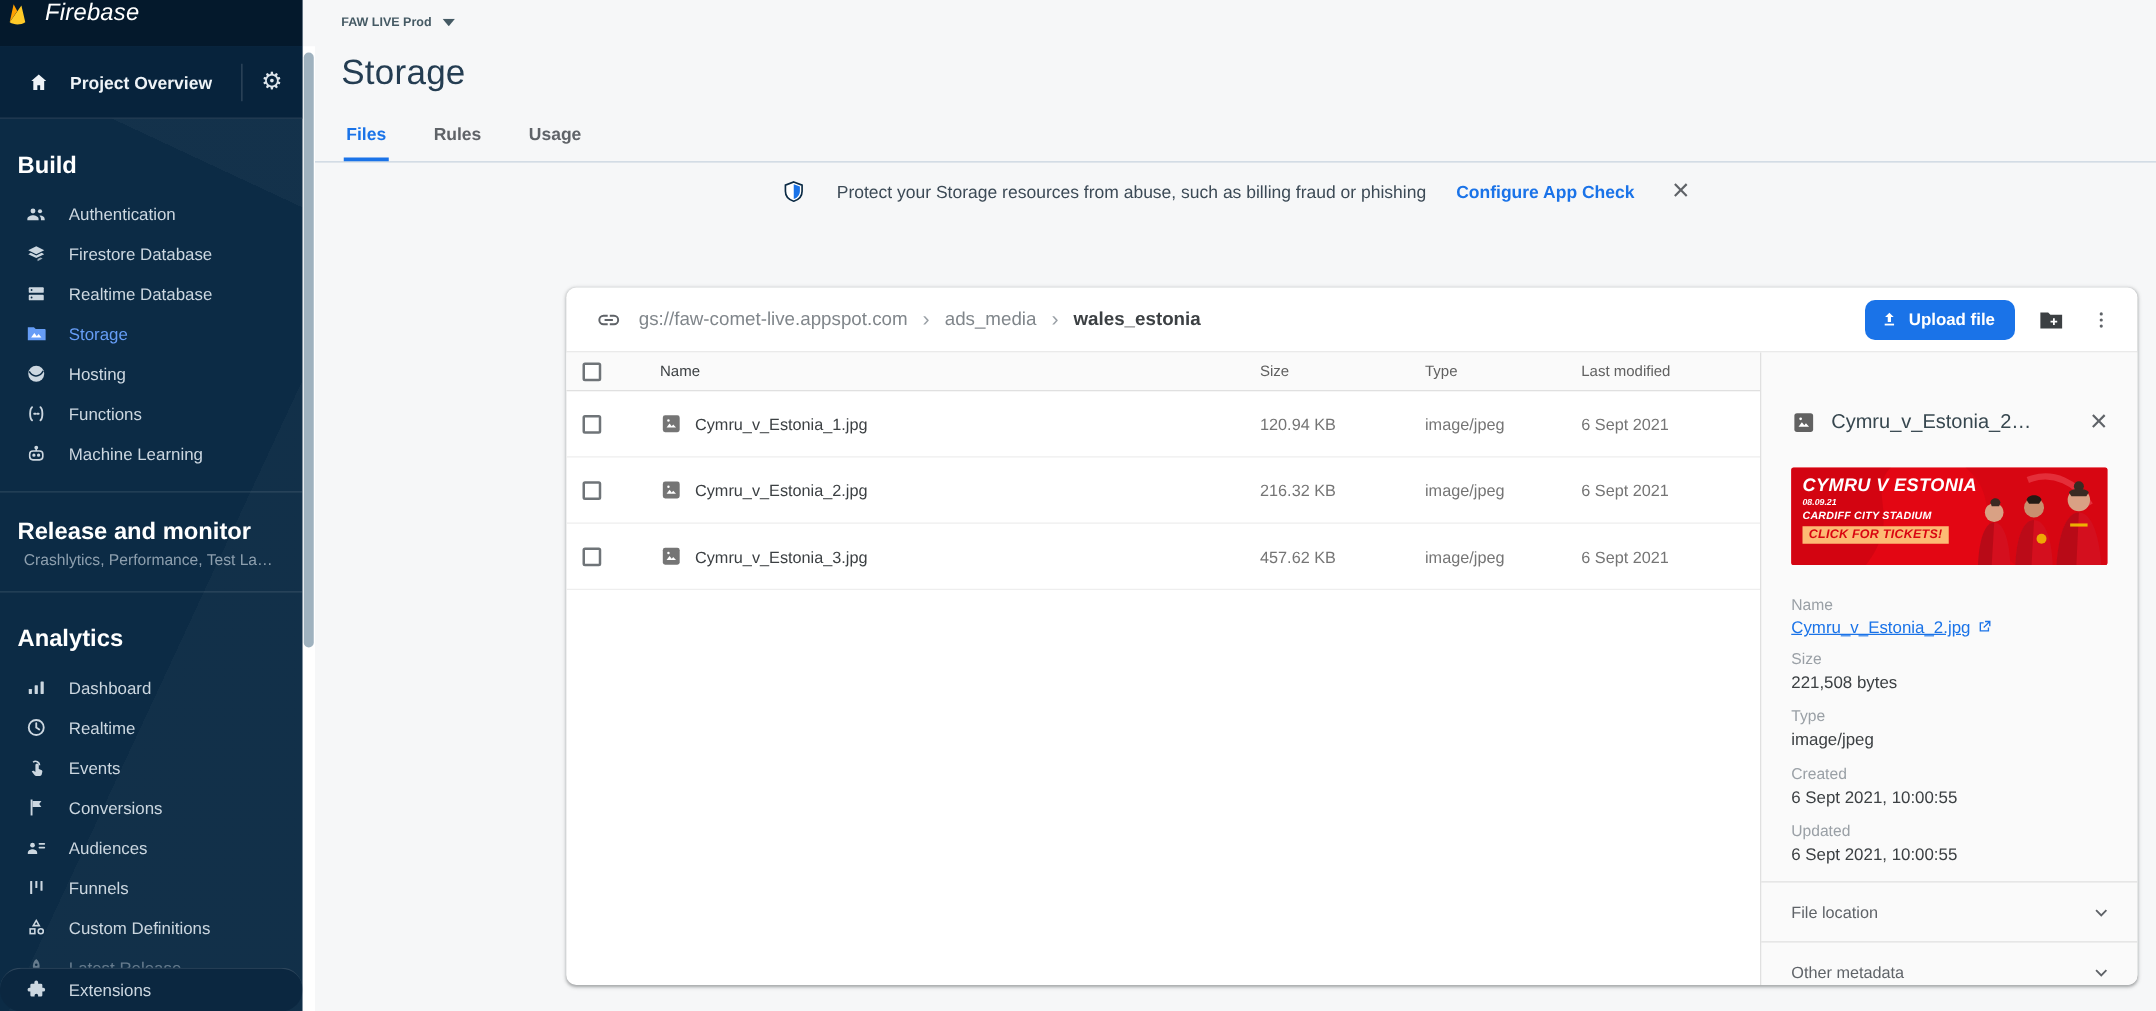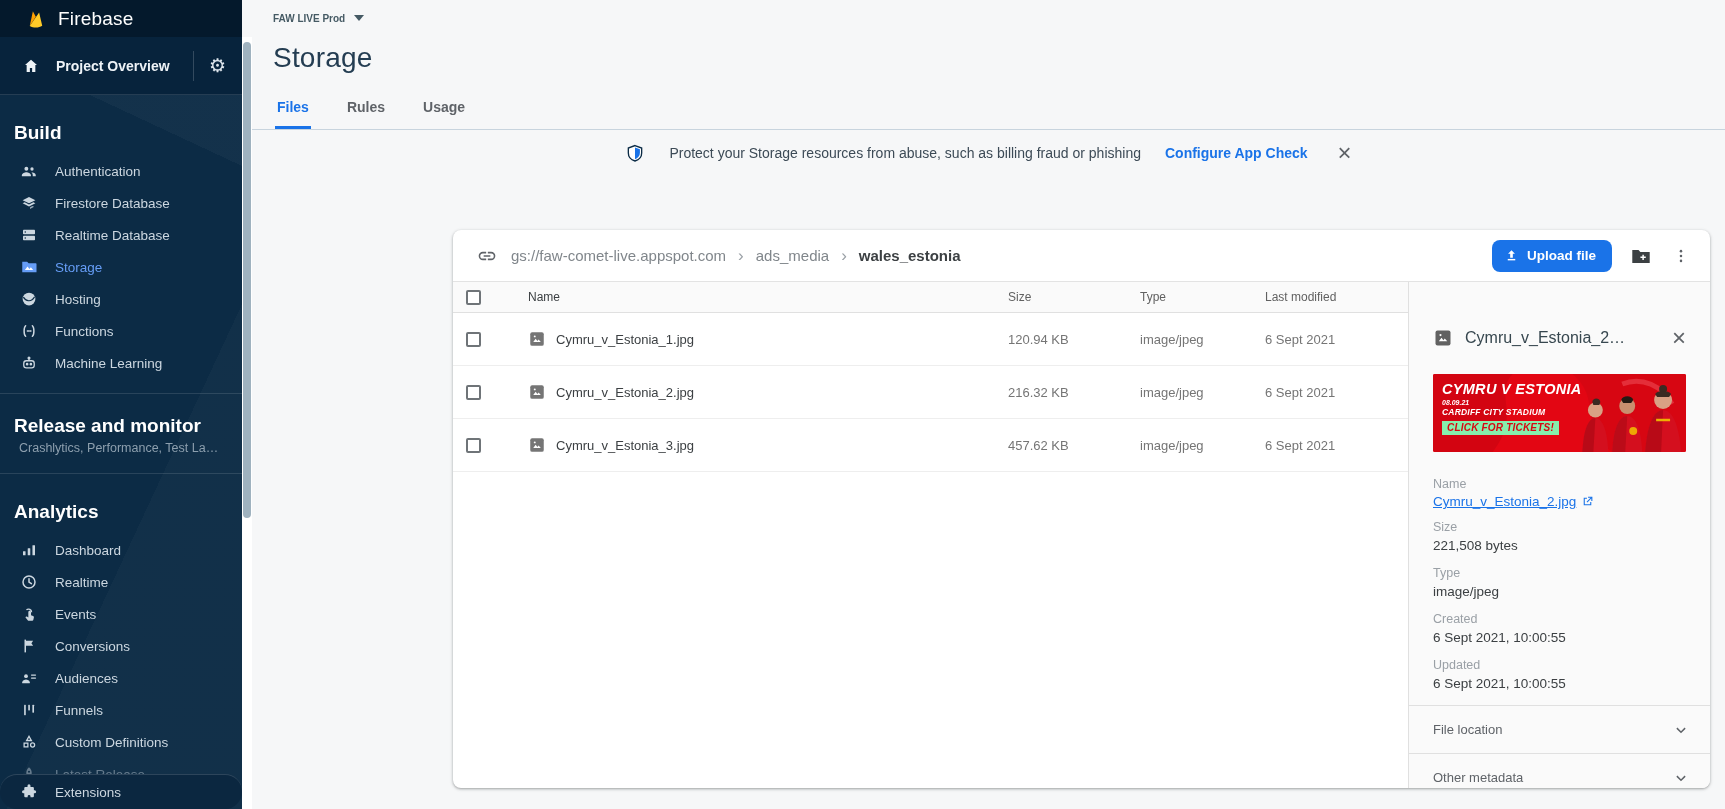--- a/index.html
+++ b/index.html
@@ -6,22 +6,22 @@
   html,body { width:1725px; height:809px; overflow:hidden;
     font-family:"Liberation Sans", sans-serif; background:#f6f7f8; }
   .app { position:relative; width:1725px; height:809px; }
 
   
   .sidebar { position:absolute; left:0; top:0; width:242px; height:809px;
     background:#0c2b45; overflow:hidden; z-index:5;
     background-image:linear-gradient(205deg, rgba(255,255,255,.03) 0 18%, transparent 18%),
                      linear-gradient(115deg, transparent 62%, rgba(255,255,255,.025) 62%);
   }
-  .fb-brand { height:37px; background:#04192c; display:flex; align-items:center;
-    padding-left:25px; gap:11px; }
+  .fb-brand { height:37px; background:#04192c; display:flex; 
+    padding-left:3px; gap:11px;font-style:italic; }
   .fb-brand .brand-text { color:#fff; font-size:19px; letter-spacing:.2px; }
   .po-row { height:58px; background:#07233c; border-bottom:1px solid rgba(255,255,255,.12);
     display:flex; align-items:center; padding:0 16px 0 21px; gap:15px; }
   .po-row .po-label { color:#eef3f7; font-size:14px; font-weight:700; flex:1; }
   .po-divider { width:1px; height:30px; background:rgba(255,255,255,.18); }
   .gear { color:#dde5ec; font-size:19px; line-height:1; cursor:pointer; }
 
   .section { }
   .section.build { padding:28px 0 14px; }
   .section.release { padding:22px 0 16px; }
@@ -113,21 +113,21 @@
     overflow:hidden; }
   .panel-close { color:#5f6368; font-size:24px; line-height:1; cursor:pointer; }
   .preview { position:relative; height:78px; border-radius:2px; overflow:hidden;
     margin-bottom:24px; background:#e30613; cursor:pointer; }
   .preview svg.art { position:absolute; inset:0; width:100%; height:100%; }
   .pv-text { position:absolute; left:9px; top:7px; color:#fff; font-style:italic; }
   .pv-headline { font-size:14.5px; font-weight:800; letter-spacing:.3px;
     line-height:16px; white-space:nowrap; }
   .pv-date { font-size:7px; font-weight:700; margin-top:2px; }
   .pv-venue { font-size:8.5px; font-weight:800; margin-top:1px; letter-spacing:.2px; }
-  .pv-cta { display:inline-block; margin-top:3px; background:#86efac; color:#d90511;
+  .pv-cta { display:inline-block; margin-top:3px; background:#fdba74; color:#d90511;
     font-size:10px; font-weight:800; padding:1px 5px 2px; letter-spacing:.2px; }
   .field { margin-bottom:10px; }
   .field-label { font-size:12.5px; color:#9aa0a6; line-height:16px; }
   .field-value { font-size:13.5px; color:#3c4043; line-height:18px; margin-top:2px; }
   .field-link { display:flex; align-items:center; gap:5px; margin-top:2px; }
   .field-link a { color:#1a73e8; font-size:13.5px; text-decoration:underline;
     cursor:pointer; }
   .expanders { margin-top:2px; }
   .expander { height:48px; border-top:1px solid #e0e0e0; display:flex;
     align-items:center; justify-content:space-between; padding:0 20px 0 24px;

